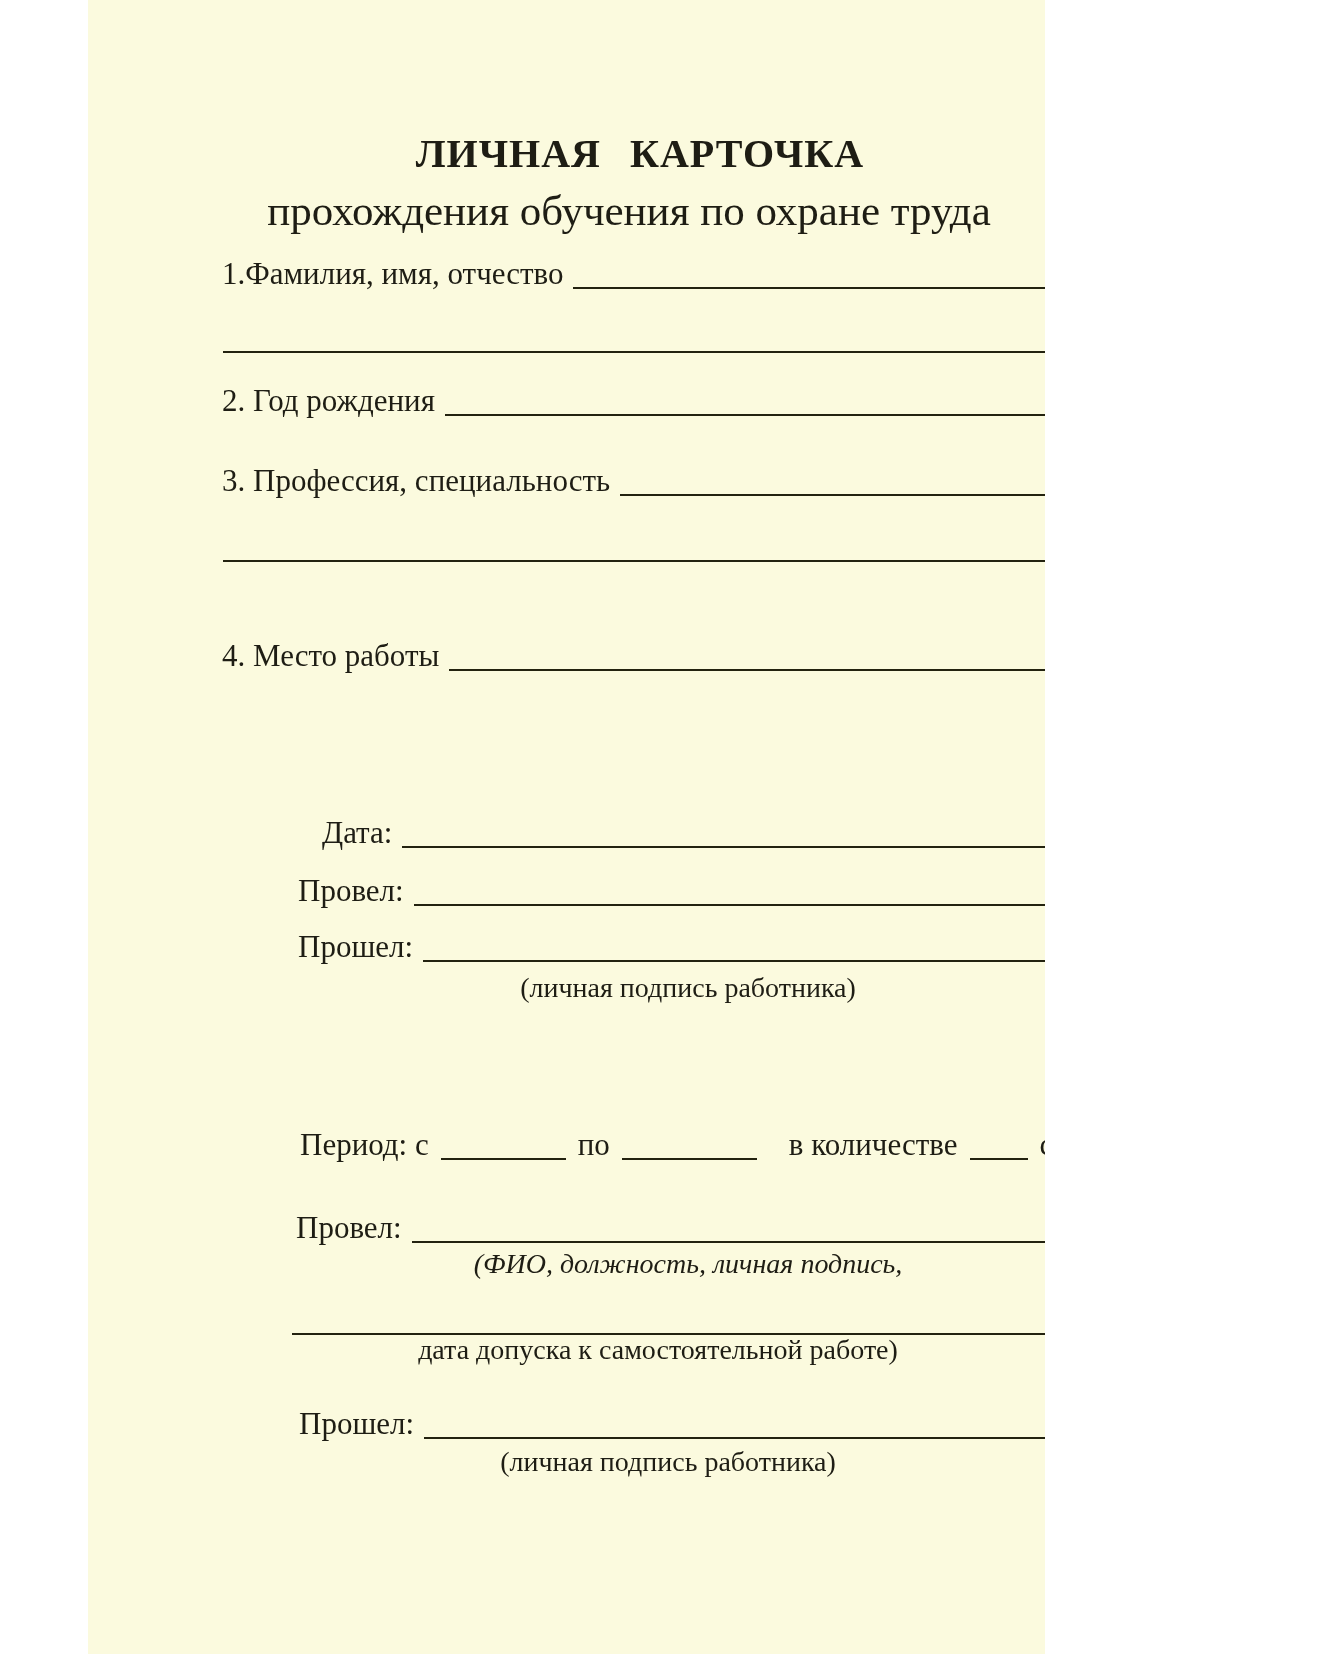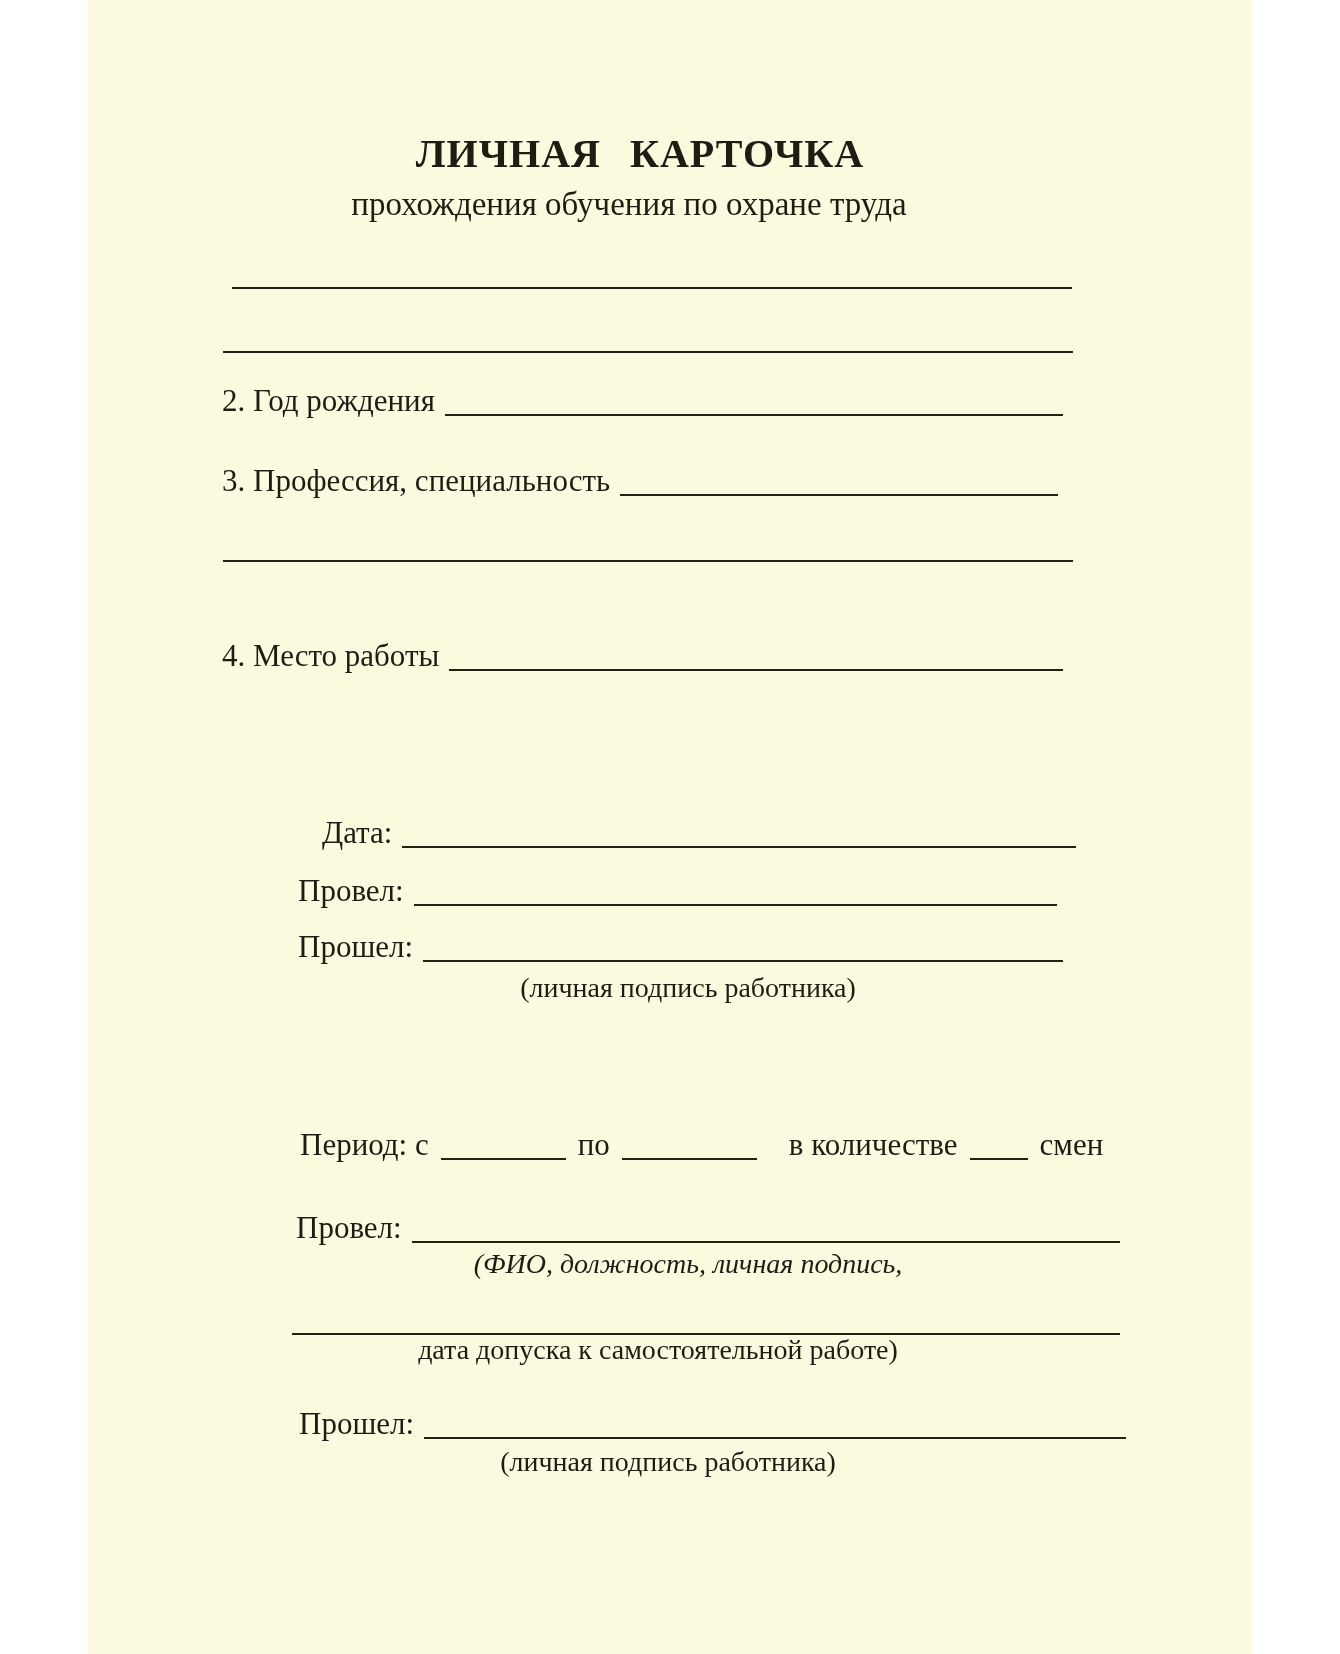--- a/index.html
+++ b/index.html
@@ -5,33 +5,33 @@
   * { box-sizing: border-box; }
   html, body { margin: 0; padding: 0; }
   body {
     width: 1340px; height: 1654px;
     background: #ffffff;
     position: relative;
     font-family: "Liberation Serif", "DejaVu Serif", serif;
   }
   .sheet {
     position: absolute; left: 88px; top: 0;
-    width: 1164px; height: 1654px;
+    width: 957px; height: 1654px;
     background: #fbfade;
     color: #1e1d14;
     overflow: hidden;
   }
   .title {
     position: absolute; left: -30px; top: 130px; width: 1164px;
     text-align: center; font-weight: bold; font-size: 40px;
     letter-spacing: 1px; word-spacing: 18px;
   }
   .subtitle {
     position: absolute; left: -41px; top: 186px; width: 1164px;
-    text-align: center; font-size: 33px;
+    text-align: center; font-size: 43px;
   }
   .row {
     position: absolute;
     display: flex; align-items: flex-end;
     font-size: 31px; line-height: 36px; height: 36px;
   }
   .row .lbl { white-space: pre; }
   .fill {
     flex: 1 1 auto; height: 0;
     border-bottom: 2px solid #23220f;
@@ -51,20 +51,21 @@
 </style>
 </head>
 <body>
 
 <div class="sheet">
 
   <div class="title">ЛИЧНАЯ КАРТОЧКА</div>
   <div class="subtitle">прохождения обучения по охране труда</div>
 
   <div class="row" style="top:256px; left:134px; width:850px;">
+    <span class="lbl">1.Фамилия, имя, отчество</span>
     <div class="fill"></div>
   </div>
   <div class="full-line" style="top:318px; left:135px; width:850px;"></div>
 
   <div class="row" style="top:383px; left:134px; width:841px;">
     <span class="lbl">2. Год рождения</span>
     <div class="fill"></div>
   </div>
 
   <div class="row" style="top:463px; left:134px; width:836px;">

